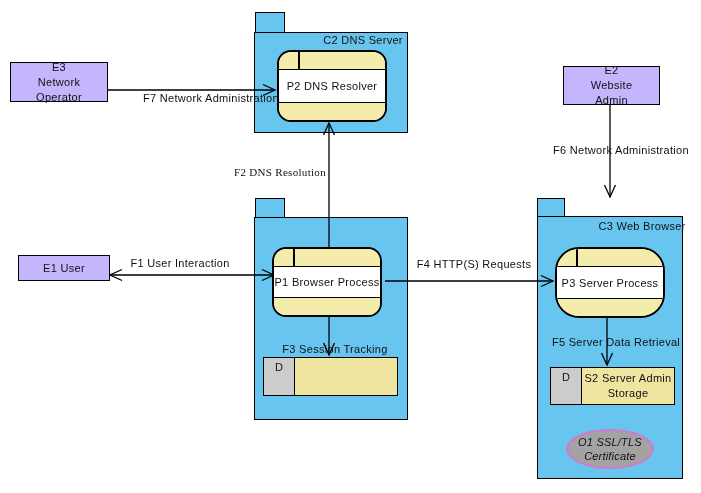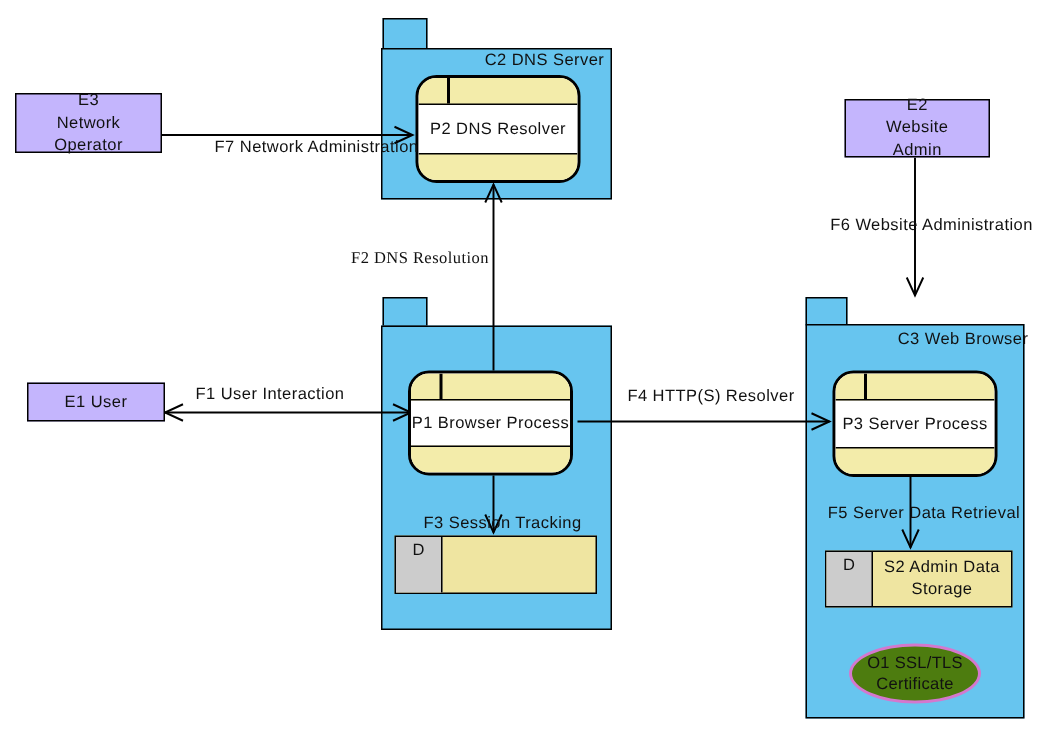--- a/index.html
+++ b/index.html
@@ -112,30 +112,31 @@
     align-items: center;
     justify-content: center;
     text-align: center;
     line-height: 15px;
     letter-spacing: 0.3px;
   }
 
   
   .ellipse {
     position: absolute;
-    background: #4d7c0f;
+    background: #a3a3a3;
     border: 2px solid #D478CE;
     border-radius: 50%;
     box-sizing: border-box;
     display: flex;
     align-items: center;
     justify-content: center;
     text-align: center;
     line-height: 14px;
     letter-spacing: 0.2px;
+    font-style: italic;
   }
 
   
   .flow-label {
     position: absolute;
     transform: translateX(-50%);
     white-space: nowrap;
     letter-spacing: 0.3px;
   }
 
@@ -201,46 +202,46 @@
   </div>
 
   <div class="process" style="left:272px; top:247px; width:110px; height:70px;">
     <div class="band-top">
         <span class="divider"></span>
       </div>
     <div class="plabel">P1 Browser Process</div>
     <div class="band-bottom"></div>
   </div>
 
-  <div class="process" style="left:555px; top:247px; width:110px; height:71px;">
+  <div class="process" style="left:555px; top:247px; width:110px; height:71px;border-radius:24px;">
     <div class="band-top">
         <span class="divider"></span>
       </div>
     <div class="plabel">P3 Server Process</div>
     <div class="band-bottom"></div>
   </div>
 
   <div class="entity" style="left:10px; top:62px; width:98px; height:40px;">E3 Network Operator</div>
 
   <div class="entity" style="left:18px; top:255px; width:92px; height:26px;">E1 User</div>
 
   <div class="entity" style="left:563px; top:66px; width:97px; height:39px;">E2 Website Admin</div>
 
   <div class="store" style="left:263px; top:357px; width:135px; height:39px;">
     <div class="store-kind">D</div>
   </div>
 
   <div class="store" style="left:550px; top:367px; width:125px; height:38px;">
     <div class="store-kind">D</div>
-    <div class="store-label">S2 Admin Data Storage</div>
+    <div class="store-label">S2 Server Admin Storage</div>
   </div>
 
   <div class="ellipse" style="left:566px; top:429px; width:88px; height:40px;">O1 SSL/TLS Certificate</div>
 
   <div class="flow-label" style="left:182px; top:92px;margin-left:29px;">F7 Network Administration</div>
   <div class="flow-label" style="left:280px; top:166px;font-family:Liberation Serif, serif;">F2 DNS Resolution</div>
-  <div class="flow-label" style="left:621px; top:144px;">F6 Website Administration</div>
+  <div class="flow-label" style="left:621px; top:144px;">F6 Network Administration</div>
   <div class="flow-label" style="left:180px; top:257px;">F1 User Interaction</div>
-  <div class="flow-label" style="left:474px; top:258px;">F4 HTTP(S) Resolver</div>
+  <div class="flow-label" style="left:474px; top:258px;">F4 HTTP(S) Requests</div>
   <div class="flow-label" style="left:335px; top:343px;">F3 Session Tracking</div>
   <div class="flow-label" style="left:616px; top:336px;">F5 Server Data Retrieval</div>
 
 </div>
 
 </body></html>

